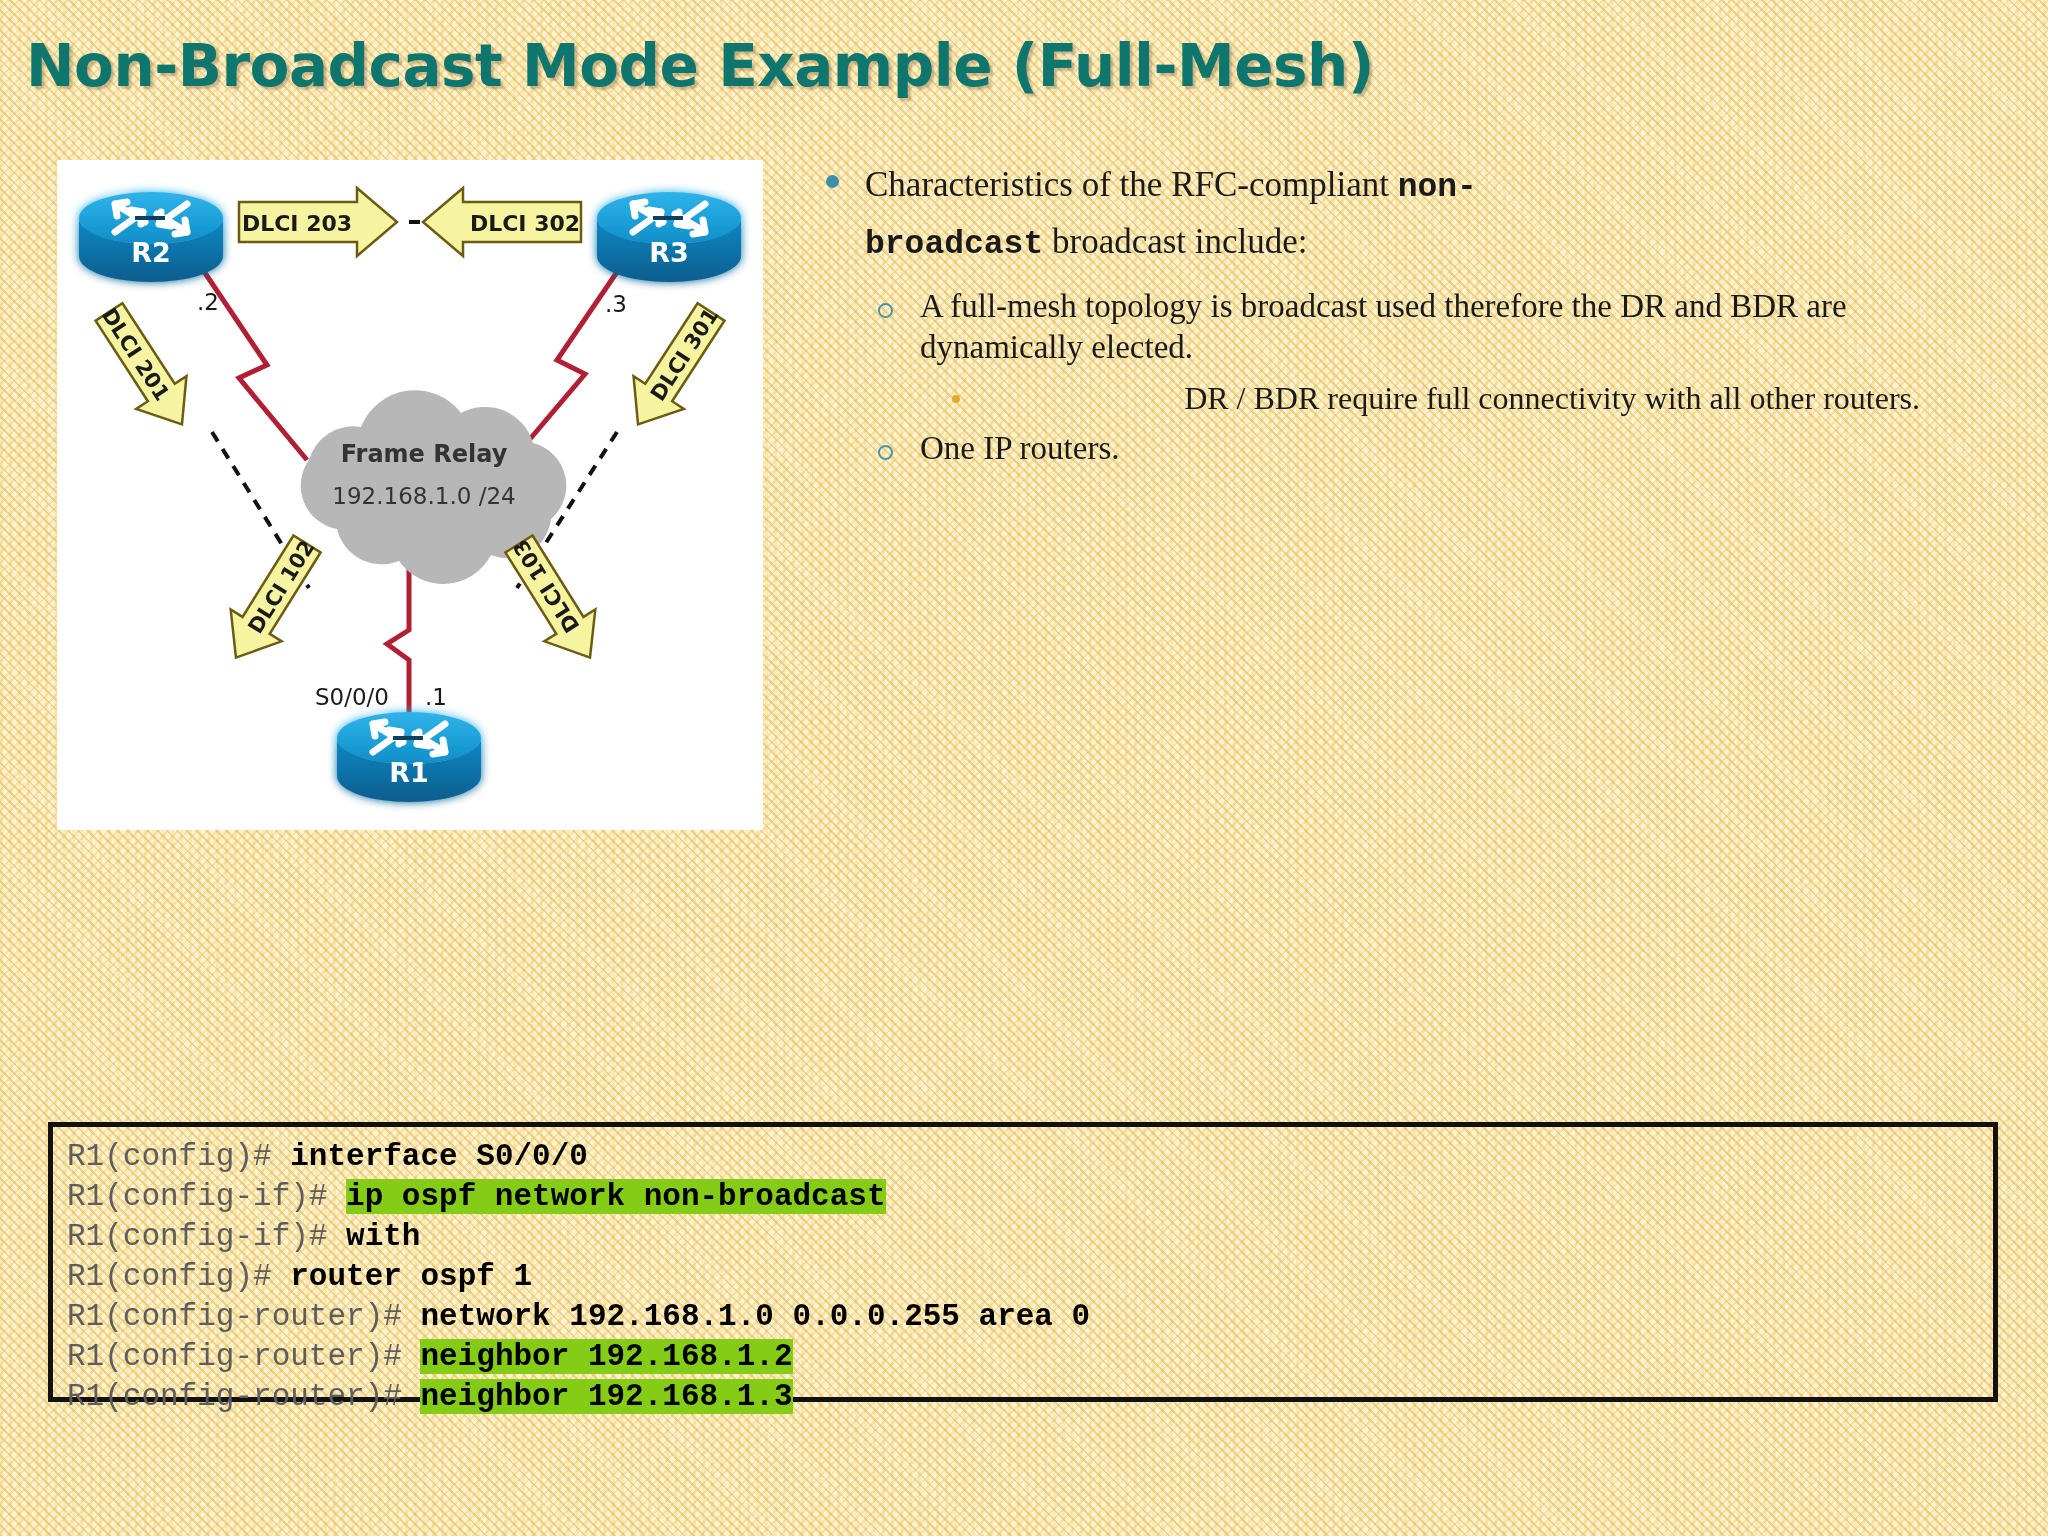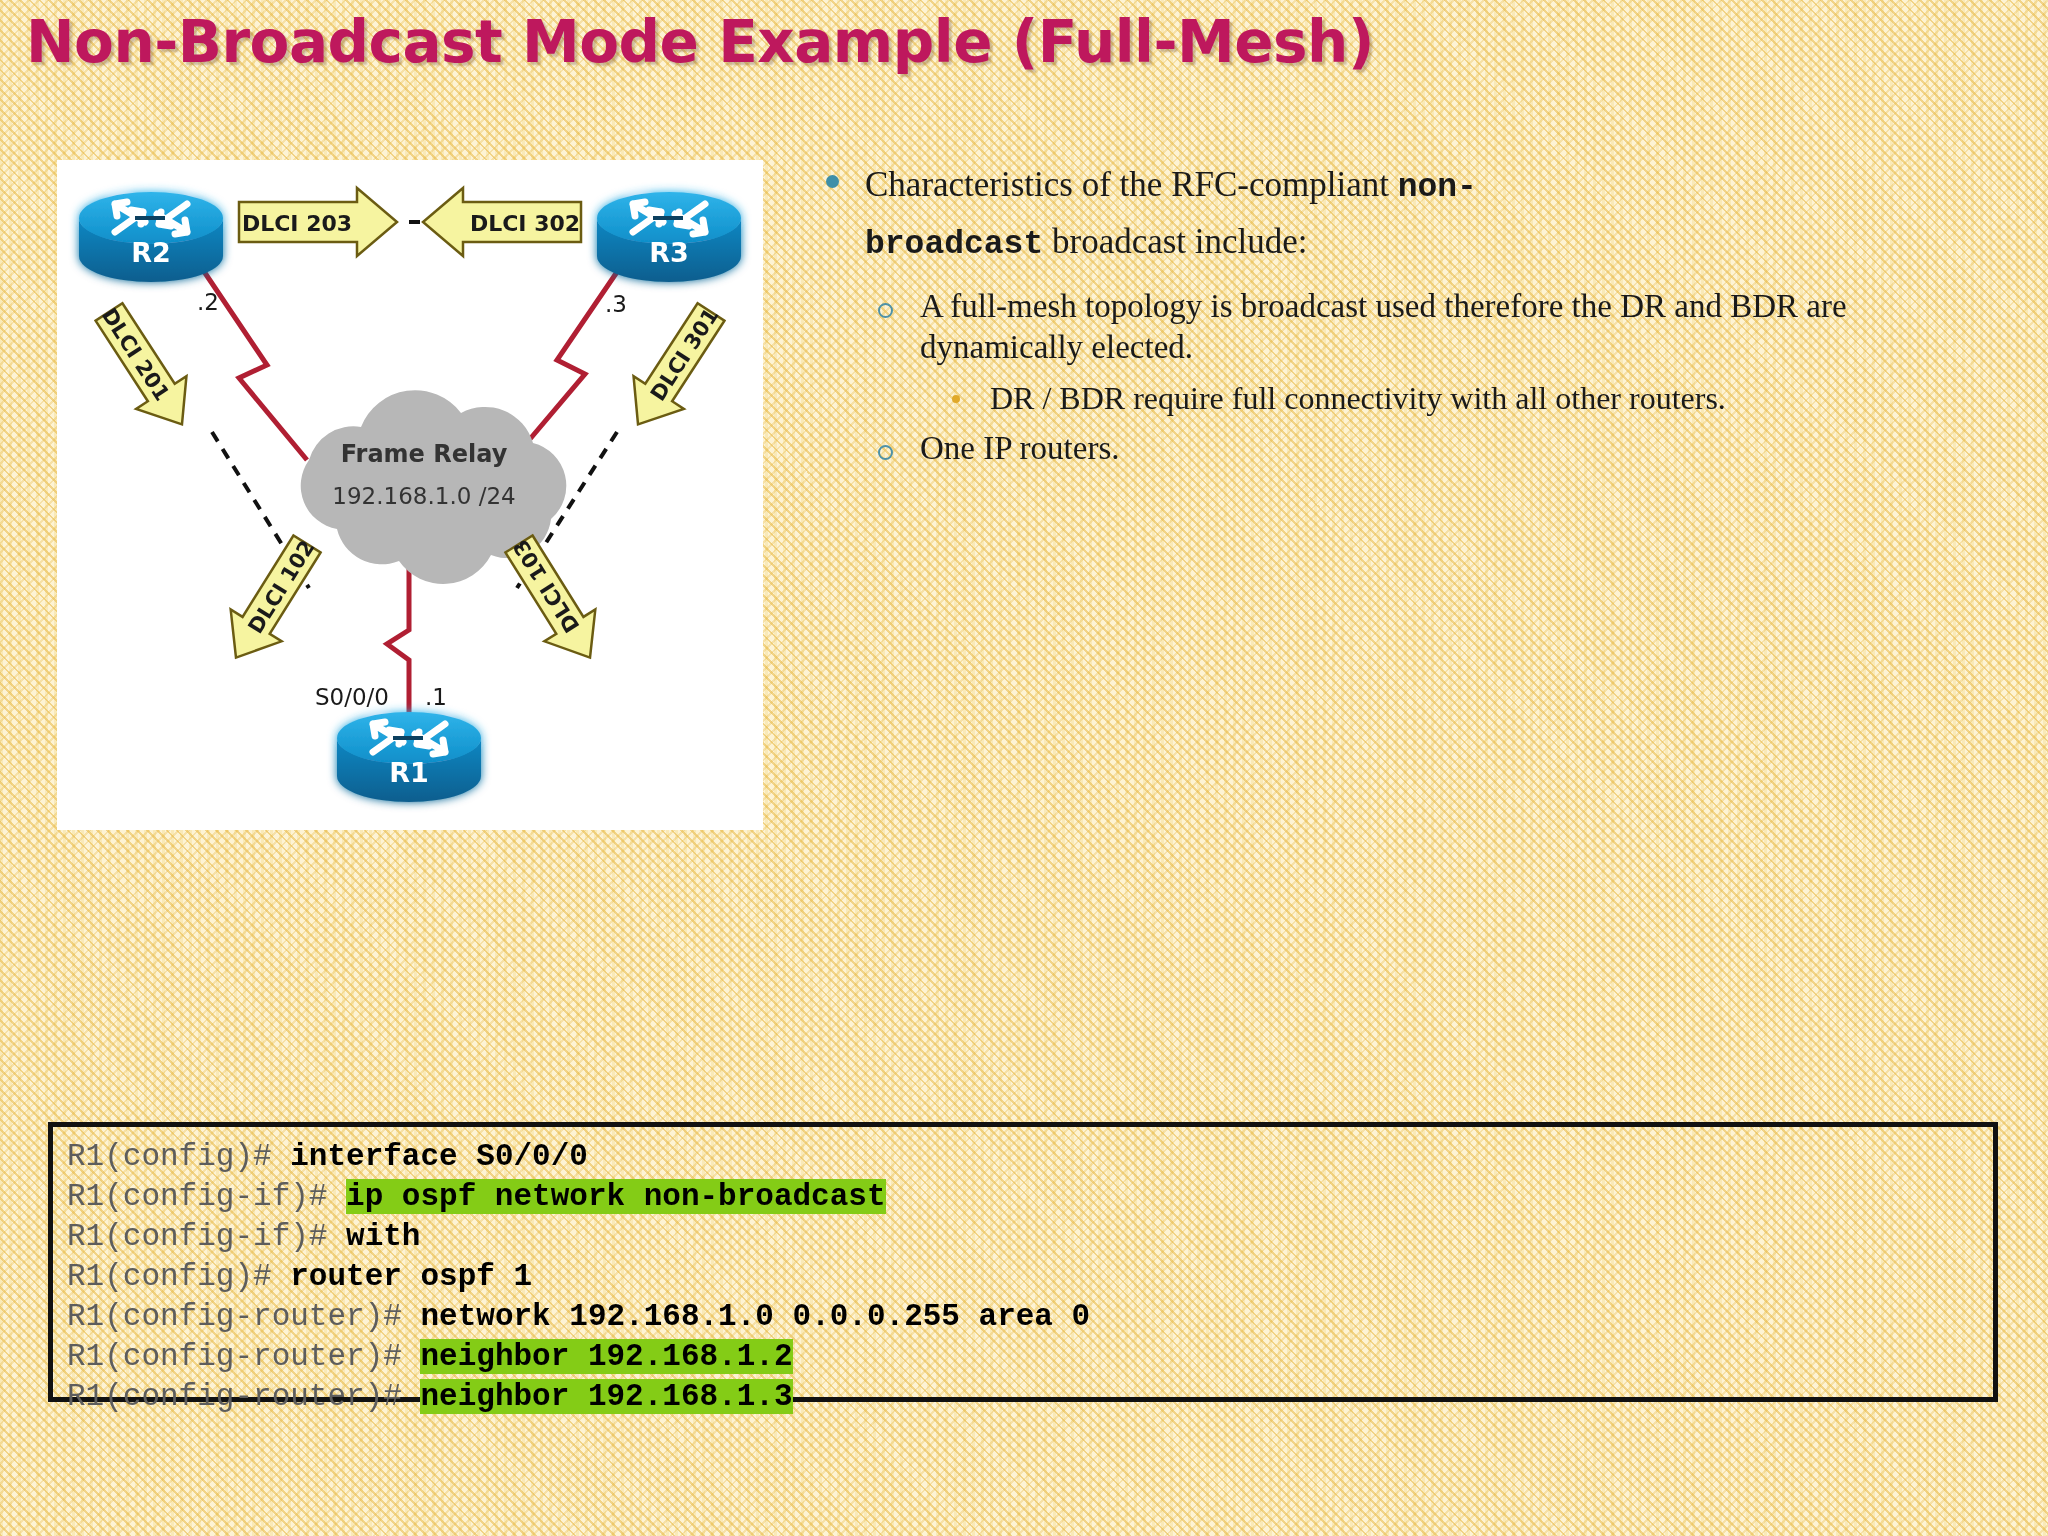--- a/index.html
+++ b/index.html
@@ -15,24 +15,24 @@
     background-color:#fdf3d4;
     background-image:
       repeating-linear-gradient(45deg, rgba(232,186,72,.55) 0 2px, rgba(255,255,255,0) 2px 7px),
       repeating-linear-gradient(-45deg, rgba(232,186,72,.32) 0 2px, rgba(255,255,255,0) 2px 7px),
       repeating-linear-gradient(90deg, rgba(246,225,160,.55) 0 3px, rgba(255,255,255,0) 3px 9px);
     z-index:0;
   }
 
   
   #title{
-    position:absolute;left:26px;top:8px;z-index:3;
+    position:absolute;left:26px;top:32px;z-index:3;
     font-family:"DejaVu Sans", sans-serif;
     font-weight:bold;font-size:58px;letter-spacing:-0.5px;
-    color:#be185d;
+    color:#0f766e;
     text-shadow:3px 3px 2px rgba(120,90,60,.35);
     white-space:nowrap;
   }
 
   
   #diagram{
     position:absolute;left:57px;top:160px;width:706px;height:670px;
     background:#ffffff;z-index:3;overflow:hidden;
   }
   #diagram svg{display:block;}
@@ -49,21 +49,21 @@
   .mono{font-family:"Liberation Mono", monospace;font-weight:bold;font-size:33px;}
 
   .b2{display:flex;align-items:flex-start;margin:0 0 10px 0;padding-left:66px;}
   .b2 .ring{flex:0 0 auto;width:11px;height:11px;border-radius:50%;
             border:2px solid #4e92a8;background:transparent;margin:17px 27px 0 0;}
   .b2 .txt{font-size:33px;line-height:41px;width:1010px;}
 
   .b3{display:flex;align-items:flex-start;margin:0 0 10px 0;padding-left:140px;}
   .b3 .sdot{flex:0 0 auto;width:8px;height:8px;border-radius:50%;
             background:#e0a92b;margin:17px 30px 0 0;}
-  .b3 .txt{font-size:32px;line-height:40px;width:930px;}
+  .b3 .txt{font-size:32px;line-height:40px;width:930px;text-align:right;}
 
   
   #code{
     position:absolute;left:48px;top:1122px;width:1950px;height:280px;
     border:5px solid #111;z-index:3;box-sizing:border-box;
     padding:10px 0 12px 14px;
   }
   .cline{
     font-family:"Liberation Mono", monospace;
     font-size:31px;line-height:40px;white-space:pre;color:#111;

